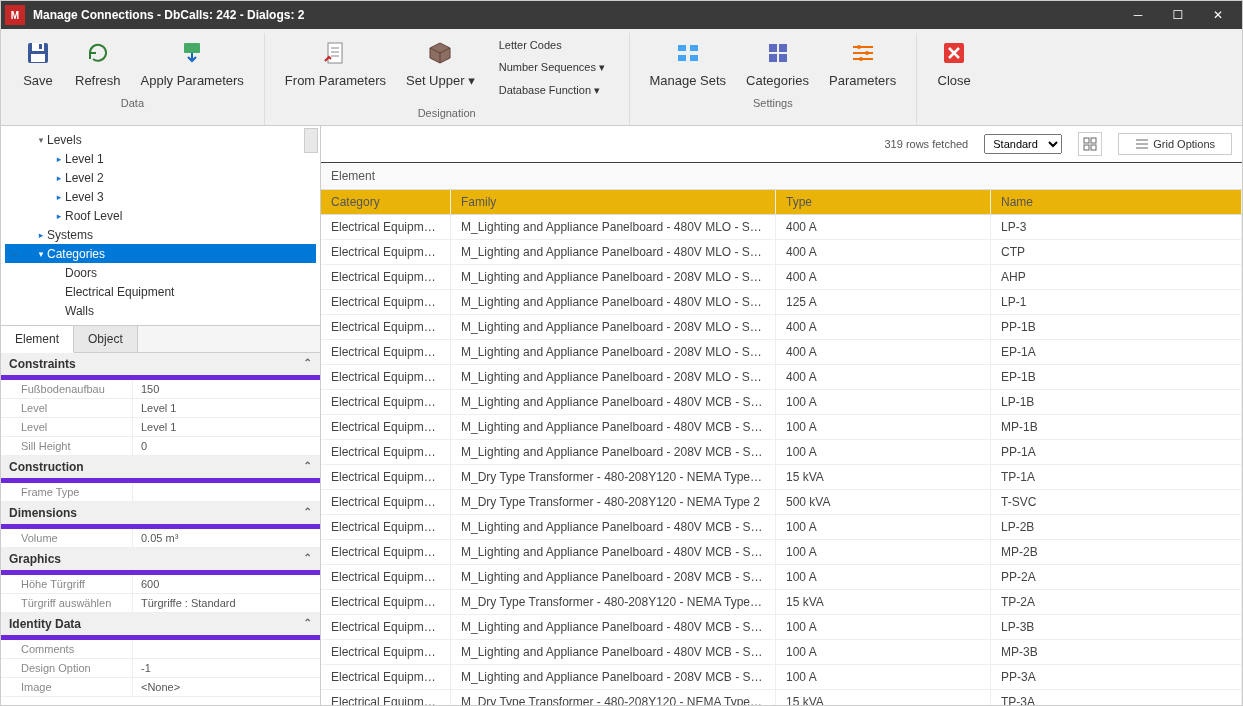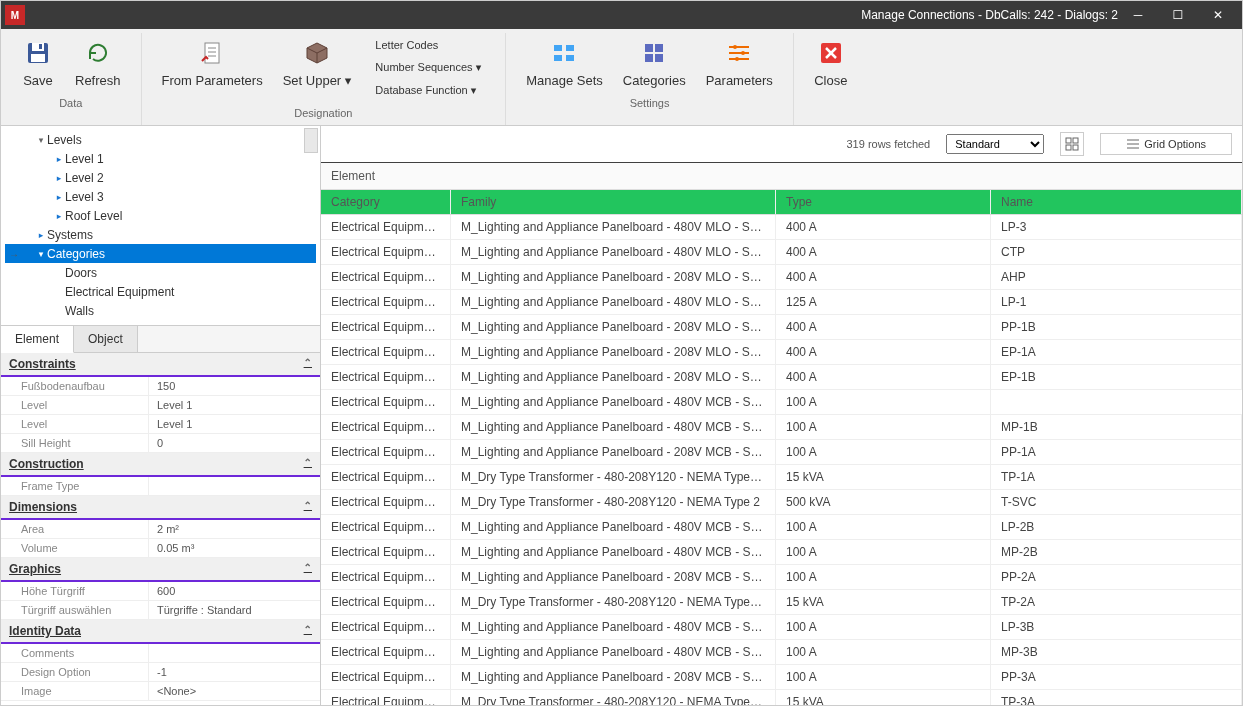--- a/index.html
+++ b/index.html
@@ -1,20 +1,20 @@
 <!DOCTYPE html>
 <html><head>
 <meta charset="utf-8">
 <style>
 * { margin: 0; padding: 0; box-sizing: border-box; font-family: "Segoe UI", Tahoma, sans-serif; }
 body { background: #fff; font-size: 12px; color: #333; }
 .window { width: 1243px; height: 706px; display: flex; flex-direction: column; border: 1px solid #ccc; }
 .titlebar { background: #3a3a3a; color: #fff; height: 28px; display: flex; align-items: center; padding: 0 4px; font-size: 12px; }
 .titlebar .app-icon { width: 20px; height: 20px; background: #c62828; margin-right: 8px; display: flex; align-items: center; justify-content: center; color: #fff; font-weight: bold; font-size: 10px; }
-.titlebar .title { flex: 1; text-align: right; font-weight: 400; }
+.titlebar .title { flex: 1; text-align: left; font-weight: 700; }
 .titlebar .win-btn { width: 40px; height: 28px; display: flex; align-items: center; justify-content: center; color: #fff; cursor: pointer; }
 .ribbon { background: #f0f0f0; border-bottom: 1px solid #ccc; display: flex; padding: 4px 0 0 0; }
 .ribbon-group { border-right: 1px solid #ddd; padding: 0 12px 4px; display: flex; flex-direction: column; }
 .ribbon-group:last-child { border-right: none; }
 .ribbon-buttons { display: flex; gap: 4px; }
 .ribbon-btn { display: flex; flex-direction: column; align-items: center; padding: 4px 8px; cursor: pointer; min-width: 50px; }
 .ribbon-btn .icon { width: 32px; height: 32px; display: flex; align-items: center; justify-content: center; margin-bottom: 4px; }
 .ribbon-btn .label { font-size: 13px; text-align: center; line-height: 1.2; }
 .ribbon-sub { display: flex; flex-direction: column; justify-content: center; gap: 6px; padding: 4px 8px; }
 .ribbon-sub-item { font-size: 11px; cursor: pointer; padding: 2px 4px; white-space: nowrap; }
@@ -25,34 +25,34 @@
 .tree-area .collapse-tab { position: absolute; right: 2px; top: 2px; width: 14px; height: 25px; background: #e8e8e8; border: 1px solid #ccc; cursor: pointer; }
 .tree { padding: 4px; }
 .tree-node { display: flex; align-items: center; height: 19px; cursor: pointer; font-size: 12px; }
 .tree-node.selected { background: #0078d7; color: #fff; }
 .tree-toggle { width: 12px; display: inline-flex; justify-content: center; color: #666; font-size: 9px; }
 .tree-node.selected .tree-toggle { color: #fff; }
 .tabstrip { display: flex; border-bottom: 1px solid #ccc; background: #f5f5f5; }
 .tab { padding: 6px 14px; cursor: pointer; border-right: 1px solid #ccc; font-size: 12px; background: #e8e8e8; }
 .tab.active { background: #fff; border-bottom: 1px solid #fff; margin-bottom: -1px; }
 .props { flex: 1; overflow-y: auto; background: #fff; }
-.prop-header { background: #f0f0f0; padding: 4px 8px; font-weight: 600; font-size: 12px; display: flex; justify-content: space-between; border-bottom: 2px solid #6d28d9; cursor: pointer; text-decoration: underline; }
+.prop-header { background: #f0f0f0; padding: 4px 8px; font-weight: 600; font-size: 12px; display: flex; justify-content: space-between; border-bottom: 5px solid #6d28d9; cursor: pointer; }
 .prop-header .chev { color: #666; font-size: 10px; }
 .prop-row { display: flex; border-bottom: 1px solid #eee; font-size: 11px; }
-.prop-key { width: 148px; padding: 3px 8px 3px 20px; color: #888; border-right: 1px solid #eee; white-space: nowrap; overflow: hidden; text-overflow: ellipsis; }
+.prop-key { width: 132px; padding: 3px 8px 3px 20px; color: #888; border-right: 1px solid #eee; white-space: nowrap; overflow: hidden; text-overflow: ellipsis; }
 .prop-val { flex: 1; padding: 3px 8px; color: #555; }
 .right-panel { flex: 1; display: flex; flex-direction: column; overflow: hidden; }
 .grid-toolbar { display: flex; justify-content: flex-end; align-items: center; gap: 16px; padding: 6px 10px; border-bottom: 1px solid #404040; }
 .grid-toolbar .fetched { font-size: 11px; color: #555; }
-.grid-toolbar select { font-size: 11px; padding: 2px 4px; width: 98px; }
-.grid-toolbar .tb-btn { border: 1px solid #ccc; padding: 3px 25px; font-size: 11px; cursor: pointer; background: #fff; display: flex; align-items: center; gap: 4px; }
+.grid-toolbar select { font-size: 11px; padding: 2px 4px; width: 78px; }
+.grid-toolbar .tb-btn { border: 1px solid #ccc; padding: 3px 16px; font-size: 11px; cursor: pointer; background: #fff; display: flex; align-items: center; gap: 4px; }
 .grid-toolbar .tb-ico { border: 1px solid #ccc; width: 24px; height: 24px; display: flex; align-items: center; justify-content: center; cursor: pointer; }
 .grid { flex: 1; overflow: auto; }
 .grid-super { padding: 6px 10px; font-size: 12px; color: #555; border-bottom: 1px solid #ddd; background: #fafafa; }
-.grid-head { display: flex; background: #22c55e; border-bottom: 1px solid #ddd; font-size: 12px; color: #555; position: sticky; top: 0; }
+.grid-head { display: flex; background: #eab308; border-bottom: 1px solid #ddd; font-size: 12px; color: #555; position: sticky; top: 0; }
 .grid-head .col, .grid-row .col { padding: 5px 10px; border-right: 1px solid #eee; overflow: hidden; white-space: nowrap; text-overflow: ellipsis; }
 .col-cat { width: 130px; }
 .col-fam { width: 325px; }
 .col-type { width: 215px; }
 .col-name { flex: 1; }
 .grid-row { display: flex; border-bottom: 1px solid #eee; font-size: 12px; color: #444; }
 .arrow-left { position: absolute; left: 2px; width: 14px; text-align: center; color: #555; font-size: 10px; }
 svg { display: block; }
 </style>
 </head>
@@ -84,20 +84,30 @@
           </div>
           <div class="ribbon-btn">
             <div class="icon">
               <svg width="28" height="28" viewBox="0 0 28 28">
                 <path d="M6 14a8 8 0 1 1 3 6" fill="none" stroke="#2e7d32" stroke-width="2"></path>
                 <path d="M6 20v-6h6" fill="none" stroke="#2e7d32" stroke-width="2"></path>
               </svg>
             </div>
             <div class="label">Refresh</div>
           </div>
+          <div class="ribbon-btn">
+            <div class="icon">
+              <svg width="28" height="28" viewBox="0 0 28 28">
+                <rect x="6" y="4" width="16" height="10" fill="#4a6" rx="1"></rect>
+                <path d="M14 14v6m-4-2l4 4 4-4" fill="none" stroke="#1565c0" stroke-width="2"></path>
+              </svg>
+            </div>
+            <div class="label">Apply
+Parameters</div>
+          </div>
         </div>
         <div class="ribbon-group-label">Data</div>
       </div>
       <div class="ribbon-group">
         <div class="ribbon-buttons">
           <div class="ribbon-btn">
             <div class="icon">
               <svg width="28" height="28" viewBox="0 0 28 28">
                 <rect x="7" y="4" width="14" height="20" fill="#fff" stroke="#888"></rect>
                 <line x1="10" y1="9" x2="18" y2="9" stroke="#888"></line>
@@ -260,24 +270,20 @@
             <span>Construction</span>
             <span class="chev">⌃</span>
           </div>
           <div class="prop-row">
             <div class="prop-key">Frame Type</div>
             <div class="prop-val"></div>
           </div>
           <div class="prop-header">
             <span>Dimensions</span>
             <span class="chev">⌃</span>
-          </div>
-          <div class="prop-row">
-            <div class="prop-key">Area</div>
-            <div class="prop-val">2 m²</div>
           </div>
           <div class="prop-row">
             <div class="prop-key">Volume</div>
             <div class="prop-val">0.05 m³</div>
           </div>
           <div class="prop-header">
             <span>Graphics</span>
             <span class="chev">⌃</span>
           </div>
           <div class="prop-row">
@@ -378,20 +384,21 @@
             <div class="grid-row">
               <div class="col col-cat">Electrical Equipment</div>
               <div class="col col-fam">M_Lighting and Appliance Panelboard - 208V MLO - Surface</div>
               <div class="col col-type">400 A</div>
               <div class="col col-name">EP-1B</div>
             </div>
             <div class="grid-row">
               <div class="col col-cat">Electrical Equipment</div>
               <div class="col col-fam">M_Lighting and Appliance Panelboard - 480V MCB - Surface</div>
               <div class="col col-type">100 A</div>
+              <div class="col col-name">LP-1B</div>
             </div>
             <div class="grid-row">
               <div class="col col-cat">Electrical Equipment</div>
               <div class="col col-fam">M_Lighting and Appliance Panelboard - 480V MCB - Surface</div>
               <div class="col col-type">100 A</div>
               <div class="col col-name">MP-1B</div>
             </div>
             <div class="grid-row">
               <div class="col col-cat">Electrical Equipment</div>
               <div class="col col-fam">M_Lighting and Appliance Panelboard - 208V MCB - Surface</div>

